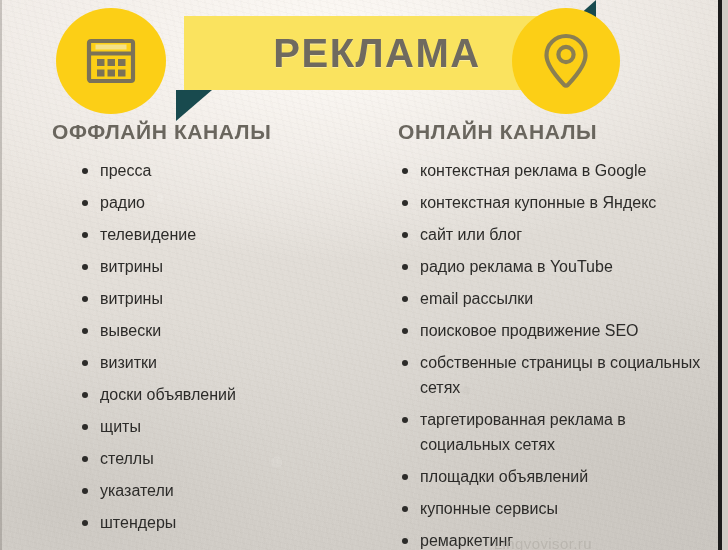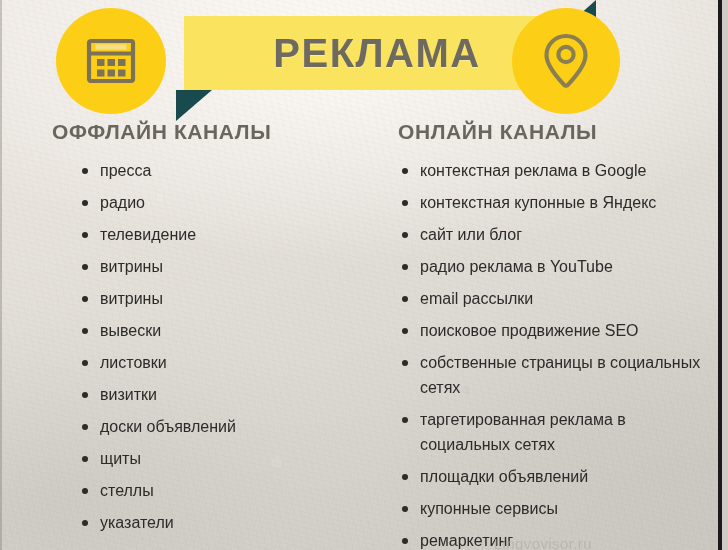--- a/index.html
+++ b/index.html
@@ -252,21 +252,20 @@
 
     <div class="column" id="col-offline">
       <div class="col-heading">ОФФЛАЙН КАНАЛЫ</div>
       <ul class="channel-list" id="list-offline">
           <li>пресса</li>
           <li>радио</li>
           <li>телевидение</li>
           <li>витрины</li>
           <li>витрины</li>
           <li>вывески</li>
-          <li>листовки</li>
           <li>визитки</li>
           <li>доски объявлений</li>
           <li>щиты</li>
           <li>стеллы</li>
           <li>указатели</li>
           <li>штендеры</li>
         </ul>
     </div>
 
     <div class="column" id="col-online">

